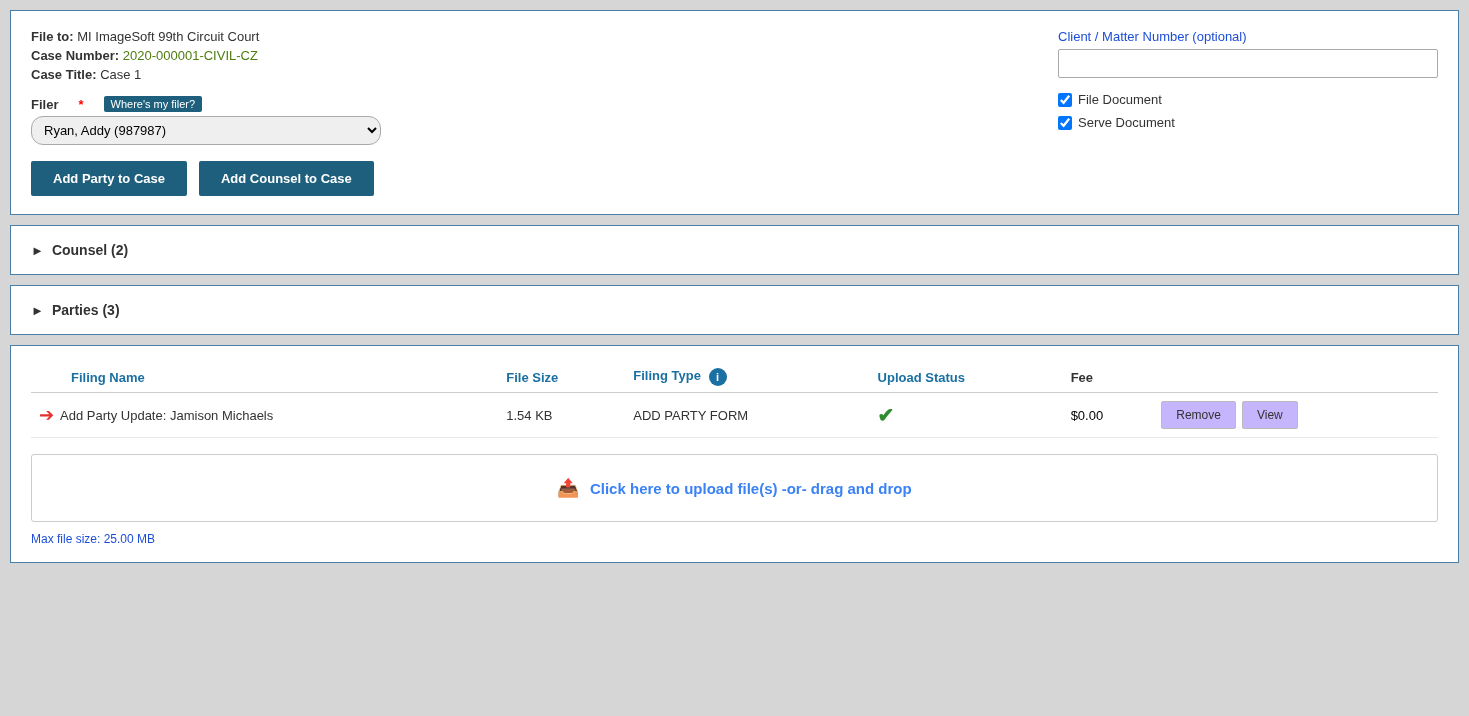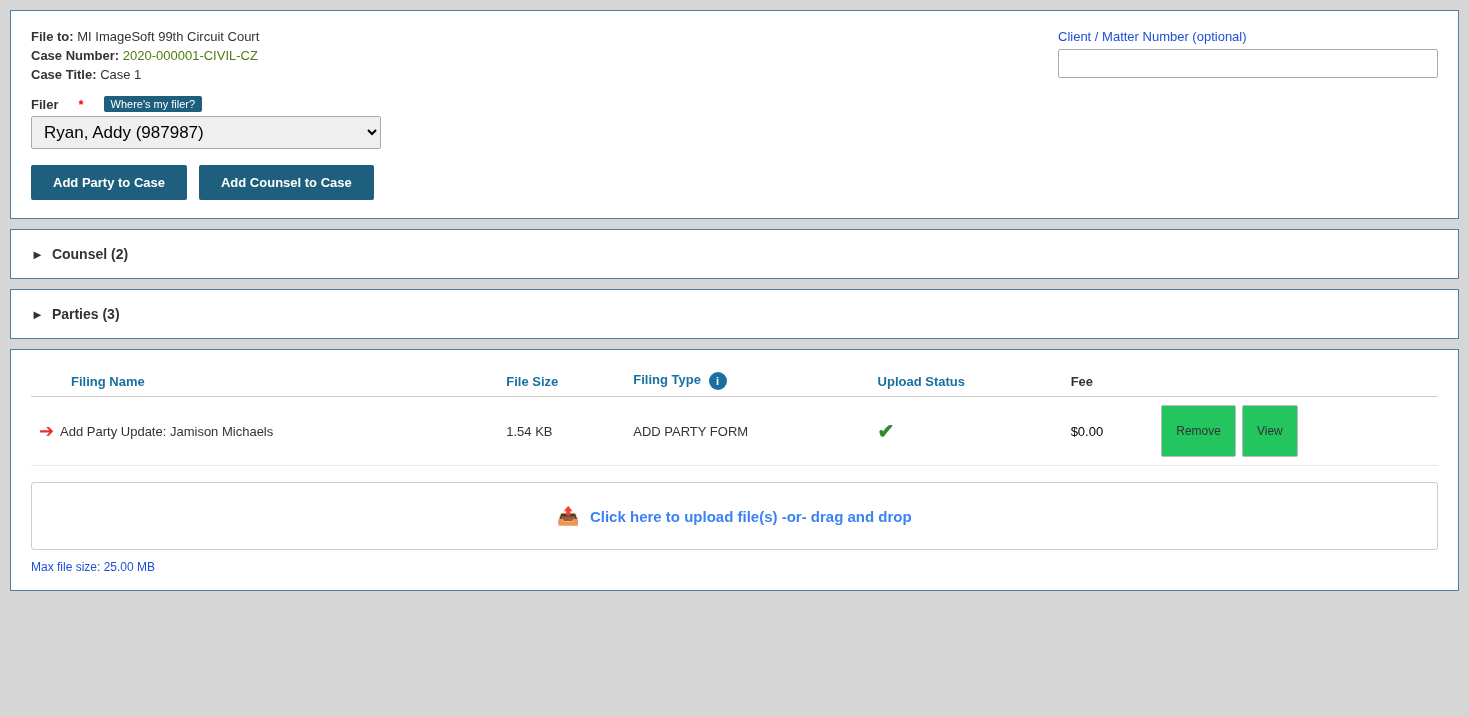--- a/index.html
+++ b/index.html
@@ -62,22 +62,22 @@
       border: none;
       padding: 2px 7px;
       font-size: 11px;
       cursor: pointer;
       border-radius: 2px;
     }
     .filer-select {
       width: 350px;
       padding: 5px 8px;
       border: 1px solid #aaa;
-      font-size: 17px;
-      border-radius: 2px;
+      font-size: 13px;
+      border-radius: 12px;
       appearance: auto;
     }
     .action-buttons {
       display: flex;
       gap: 12px;
       margin-top: 16px;
     }
     .btn-dark {
       background: #1d5f7c;
       color: #fff;
@@ -192,23 +192,23 @@
     .checkmark-green {
       color: #2e8b2e;
       font-size: 20px;
       font-weight: bold;
     }
     .fee-value {
       color: #000000;
       font-weight: normal;
     }
     .btn-outline {
-      background: #22c55e;
+      background: #c4b5fd;
       border: 1px solid #bbb;
-      padding: 18px 14px;
+      padding: 6px 14px;
       font-size: 12px;
       cursor: pointer;
       border-radius: 2px;
       color: #333;
     }
     .action-col {
       display: flex;
       gap: 6px;
     }
     .upload-zone {
@@ -271,20 +271,30 @@
         <button class="btn-dark">Add Party to Case</button>
         <button class="btn-dark">Add Counsel to Case</button>
       </div>
     </div>
 
     <div class="top-right">
       <div>
         <div class="client-matter-label">Client / Matter Number (optional)</div>
         <input type="text" class="client-matter-input" style="">
       </div>
+      <div class="checkboxes">
+        <div class="checkbox-row">
+          <input type="checkbox" id="fileDoc" checked="" style="">
+          <label for="fileDoc">File Document</label>
+        </div>
+        <div class="checkbox-row">
+          <input type="checkbox" id="serveDoc" checked="" style="">
+          <label for="serveDoc">Serve Document</label>
+        </div>
+      </div>
     </div>
   </div>
 </div>
 
 <div class="section-card">
   <div class="section-header">
     <span class="chevron">►</span>
     <span>Counsel (2)</span>
   </div>
 </div>

